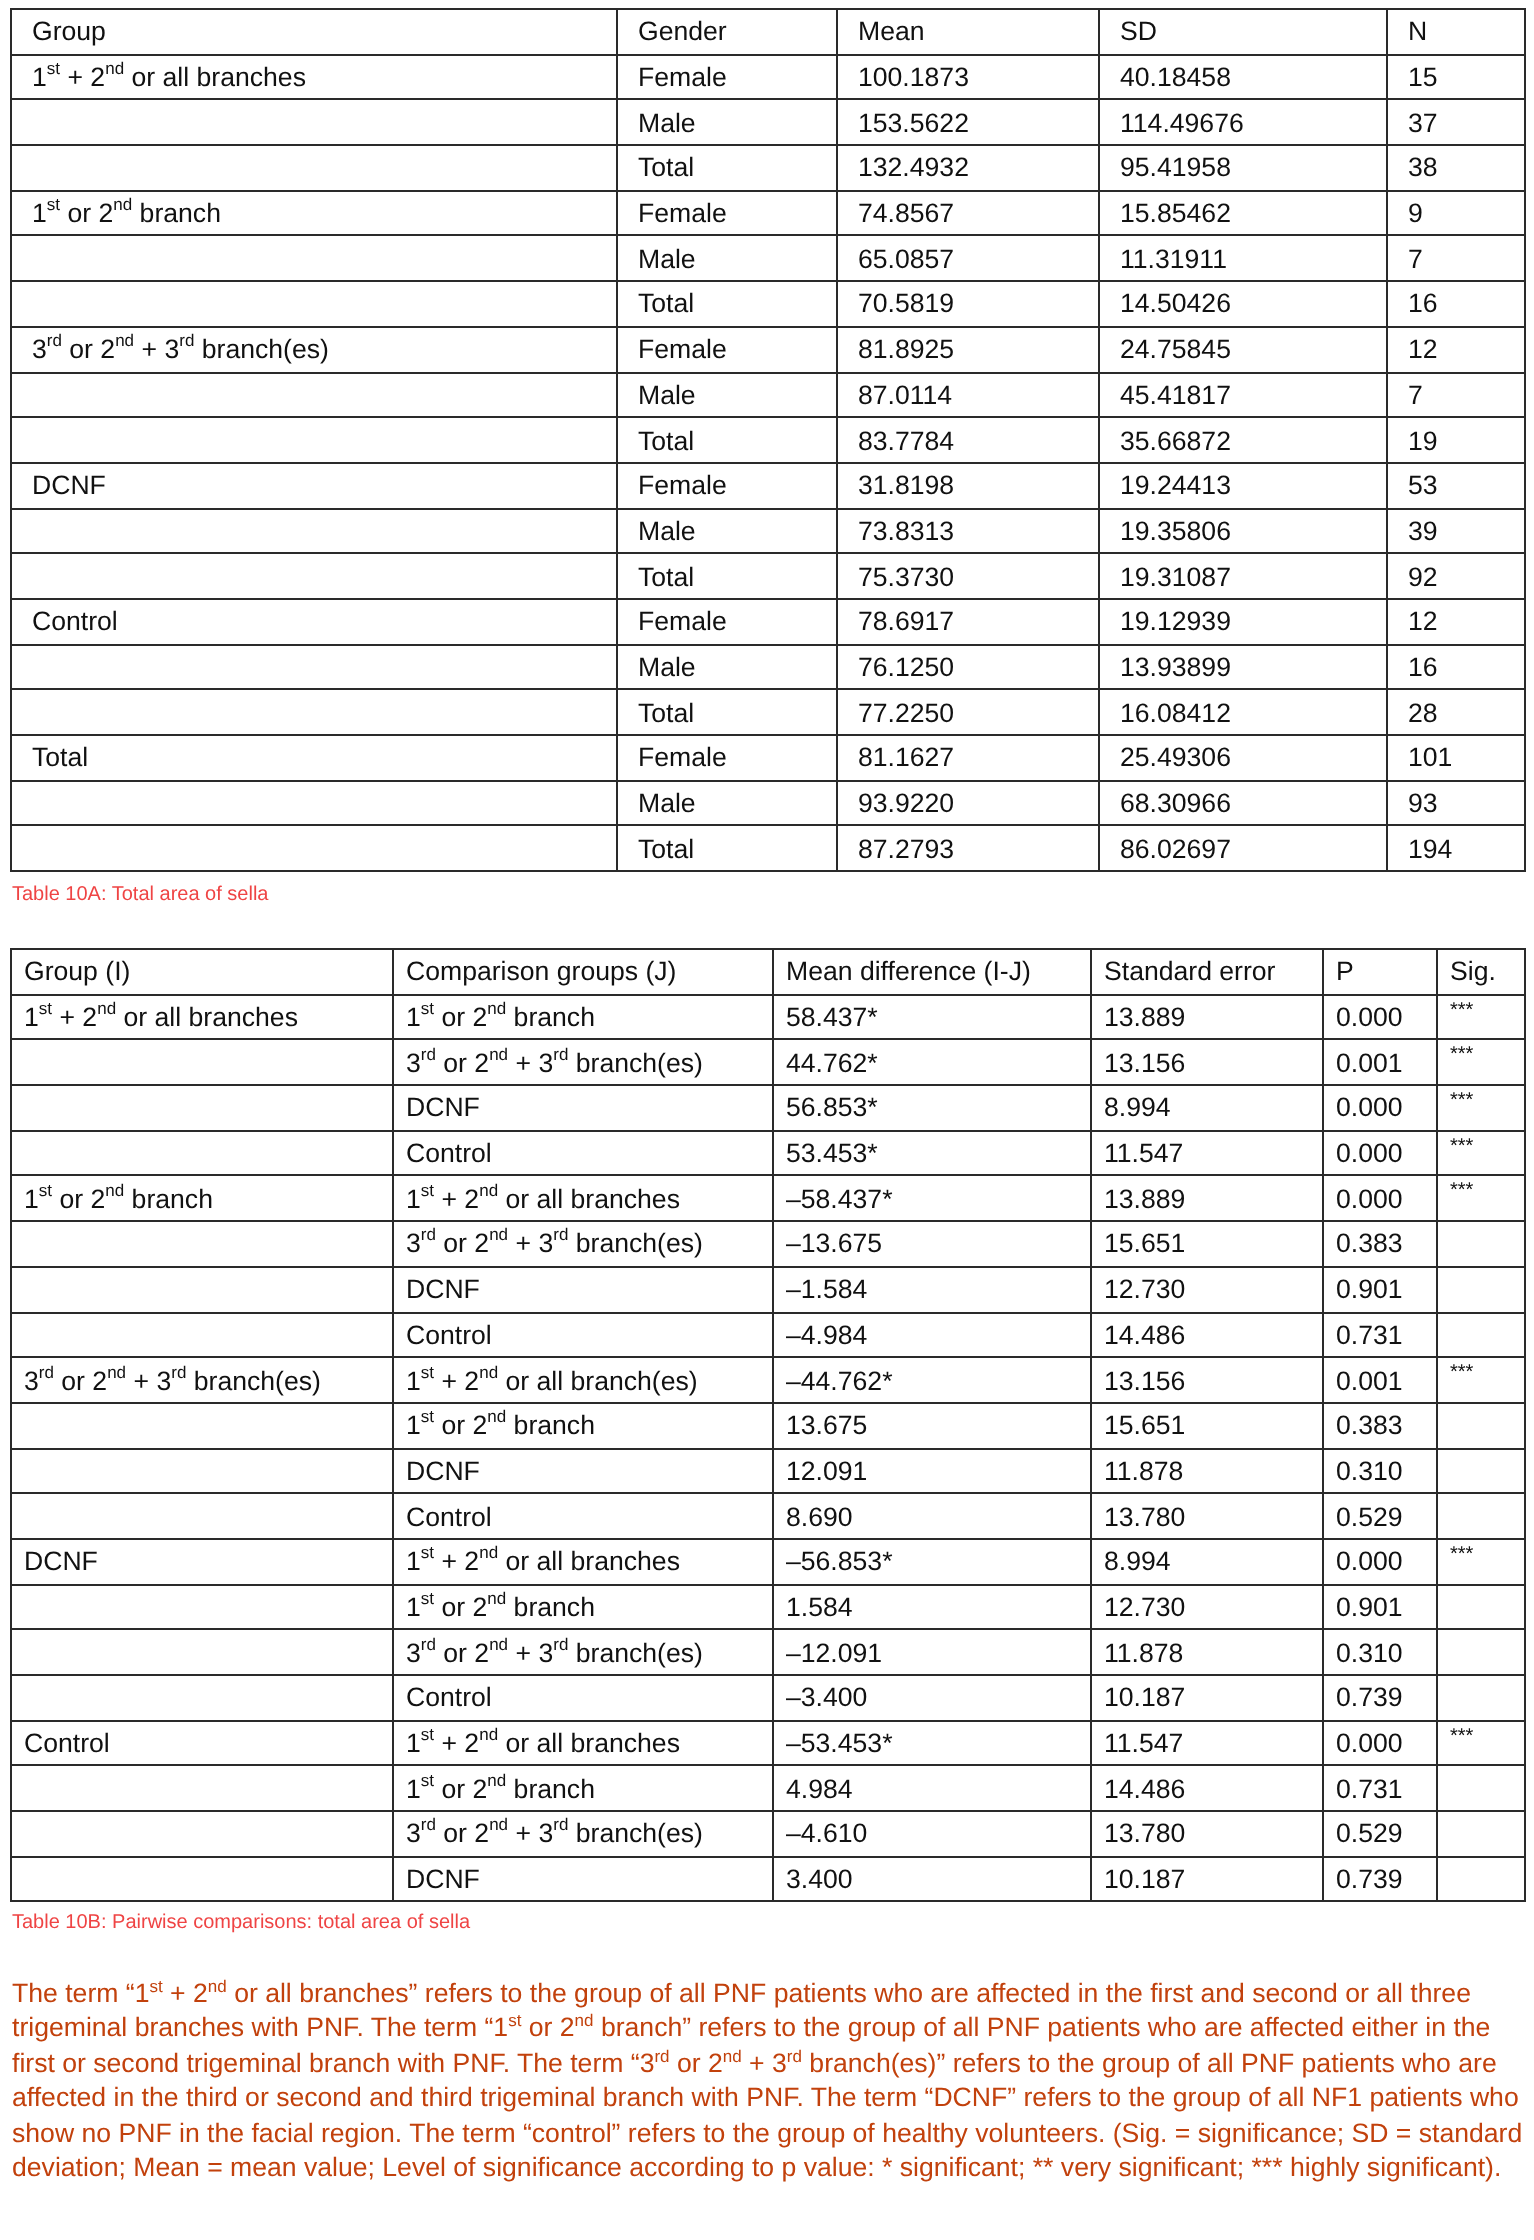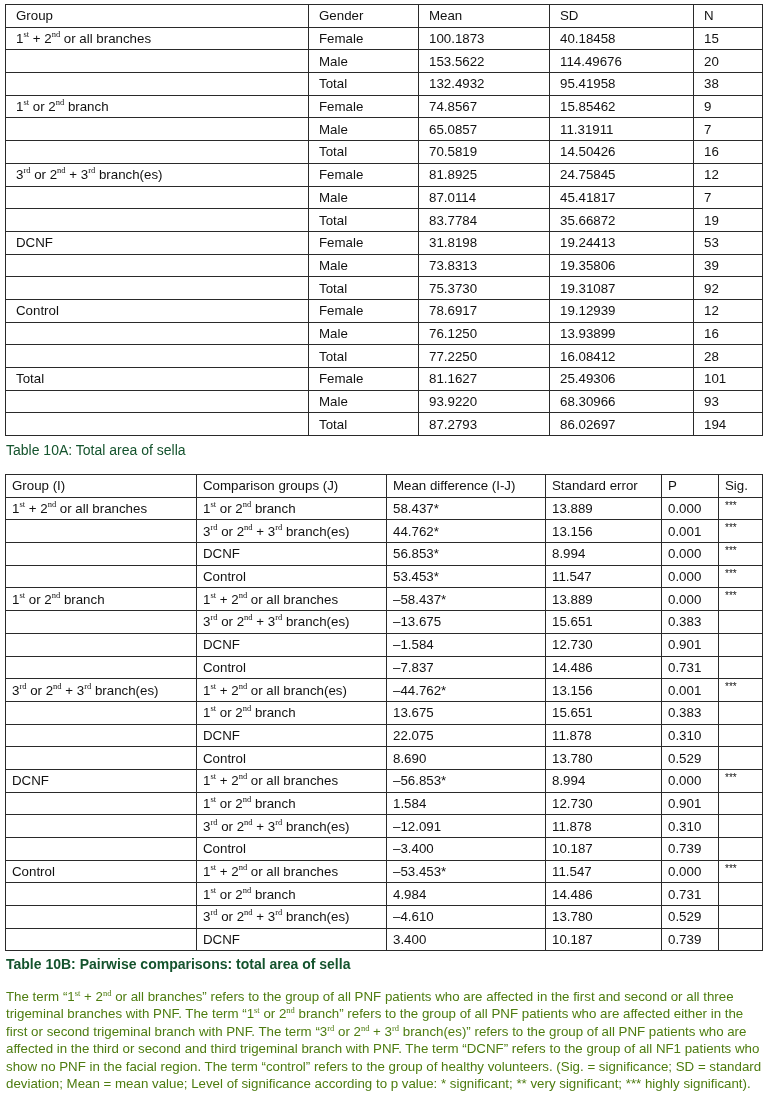--- a/index.html
+++ b/index.html
@@ -56,43 +56,42 @@
     table.t2 col.c4 { width: 116px; }
     table.t2 col.c5 { width: 57px; }
     table.t2 col.c6 { width: 44px; }
 
     sup {
       font-size: 8.5px;
       vertical-align: top;
       line-height: 1;
       position: relative;
       top: 2px;
-      font-family: Liberation Serif, serif;
     }
     .sig {
       font-size: 10px;
       vertical-align: top;
       line-height: 16px;
     }
     .caption {
       position: absolute;
       left: 6px;
-      font-size: 14px;
-      color: #14532d;
+      font-size: 10px;
+      color: #ef4444;
     }
     .cap1 { top: 442px; }
-    .cap2 { top: 956px; font-weight: bold; }
+    .cap2 { top: 956px; }
     .note {
       position: absolute;
       left: 6px;
       top: 988px;
       width: 760px;
       font-size: 13.3px;
       line-height: 17.4px;
-      color: #4d7c0f;
+      color: #c2410c;
     }
     .note sup { top: 1px; }
   </style>
 </head>
 <body>
 
 <table class="t1">
   <colgroup>
       <col class="c1">
       <col class="c2">
@@ -115,21 +114,21 @@
         <td>Female</td>
         <td>100.1873</td>
         <td>40.18458</td>
         <td>15</td>
       </tr>
       <tr>
         <td></td>
         <td>Male</td>
         <td>153.5622</td>
         <td>114.49676</td>
-        <td>20</td>
+        <td>37</td>
       </tr>
       <tr>
         <td></td>
         <td>Total</td>
         <td>132.4932</td>
         <td>95.41958</td>
         <td>38</td>
       </tr>
       <tr>
         <td>1<sup>st</sup> or 2<sup>nd</sup> branch</td>
@@ -312,21 +311,21 @@
         <td></td>
         <td>DCNF</td>
         <td>–1.584</td>
         <td>12.730</td>
         <td>0.901</td>
         <td class="sig"></td>
       </tr>
       <tr>
         <td></td>
         <td>Control</td>
-        <td>–7.837</td>
+        <td>–4.984</td>
         <td>14.486</td>
         <td>0.731</td>
         <td class="sig"></td>
       </tr>
       <tr>
         <td>3<sup>rd</sup> or 2<sup>nd</sup> + 3<sup>rd</sup> branch(es)</td>
         <td>1<sup>st</sup> + 2<sup>nd</sup> or all branch(es)</td>
         <td>–44.762*</td>
         <td>13.156</td>
         <td>0.001</td>
@@ -336,21 +335,21 @@
         <td></td>
         <td>1<sup>st</sup> or 2<sup>nd</sup> branch</td>
         <td>13.675</td>
         <td>15.651</td>
         <td>0.383</td>
         <td class="sig"></td>
       </tr>
       <tr>
         <td></td>
         <td>DCNF</td>
-        <td>22.075</td>
+        <td>12.091</td>
         <td>11.878</td>
         <td>0.310</td>
         <td class="sig"></td>
       </tr>
       <tr>
         <td></td>
         <td>Control</td>
         <td>8.690</td>
         <td>13.780</td>
         <td>0.529</td>

